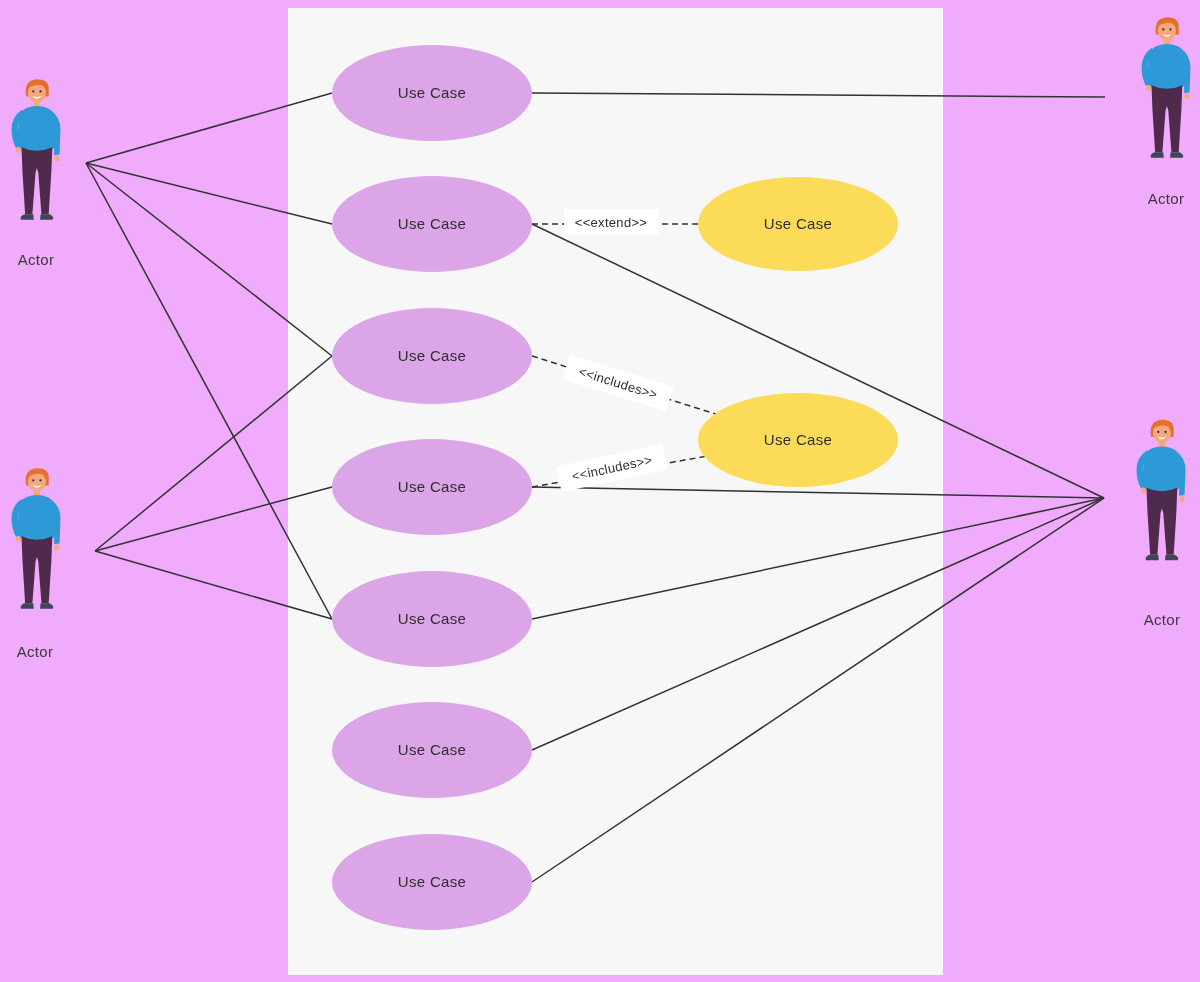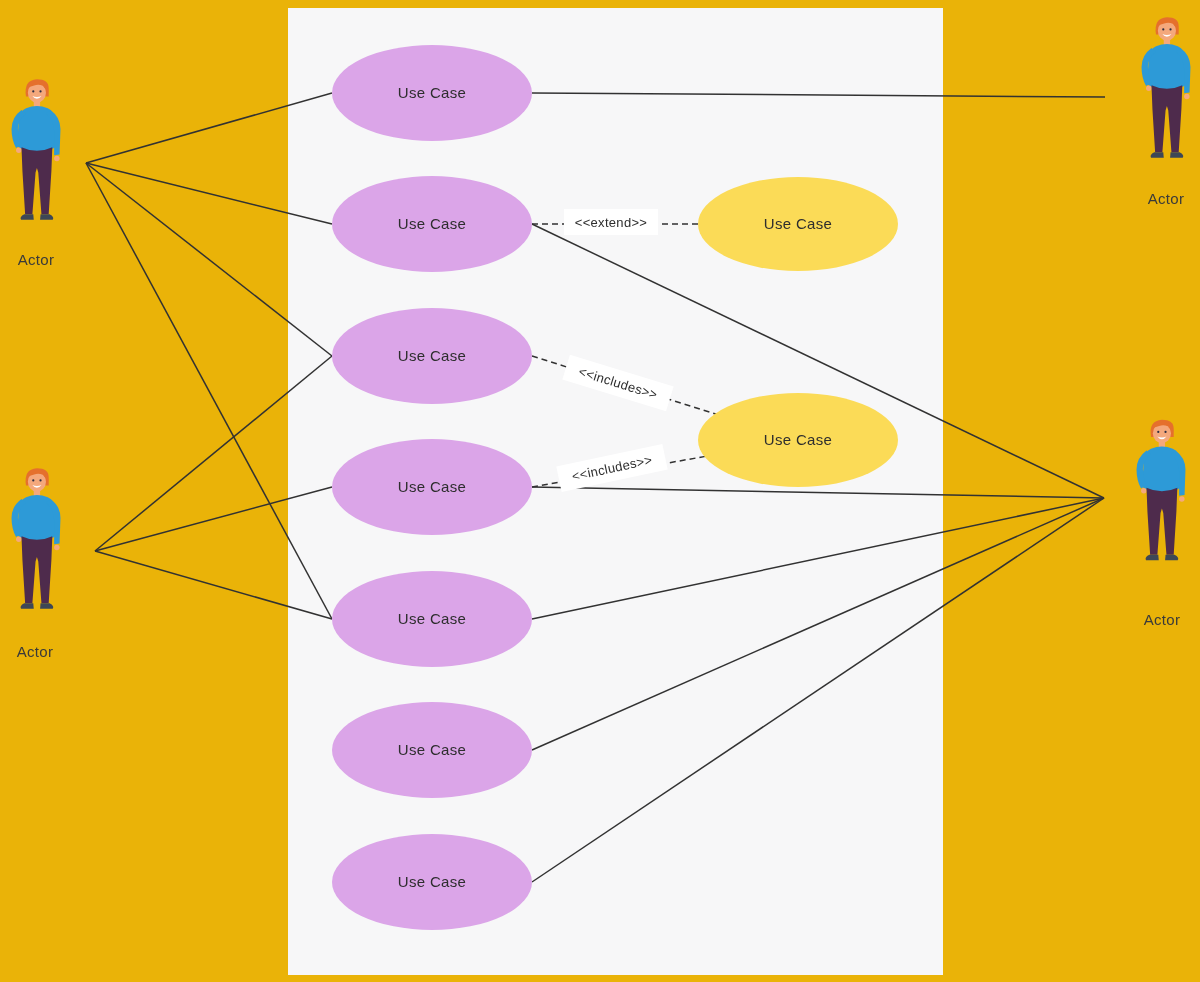--- a/index.html
+++ b/index.html
@@ -1,17 +1,17 @@
 <!DOCTYPE html>
 <html><head>
 <meta charset="utf-8">
 <style>
   html,body{margin:0;padding:0;background:#ffffff;}
   body{font-family:"Liberation Sans","DejaVu Sans",sans-serif;}
-  .stage{position:relative;width:1200px;height:982px;background:#eab308;overflow:hidden;}
+  .stage{position:relative;width:1200px;height:982px;background:#f0abfc;overflow:hidden;}
   svg text{font-family:"Liberation Sans","DejaVu Sans",sans-serif;}
   .uc-label{font-size:15px;fill:#2e2e2e;letter-spacing:.3px;}
   .actor-label{font-size:15px;fill:#3a3a3a;letter-spacing:.3px;}
   .stereo-label{font-size:13px;fill:#2e2e2e;letter-spacing:.3px;}
 </style>
 </head>
 <body>
 
 <div class="stage">
   <svg id="dg" width="1200" height="982" viewBox="0 0 1200 982">

